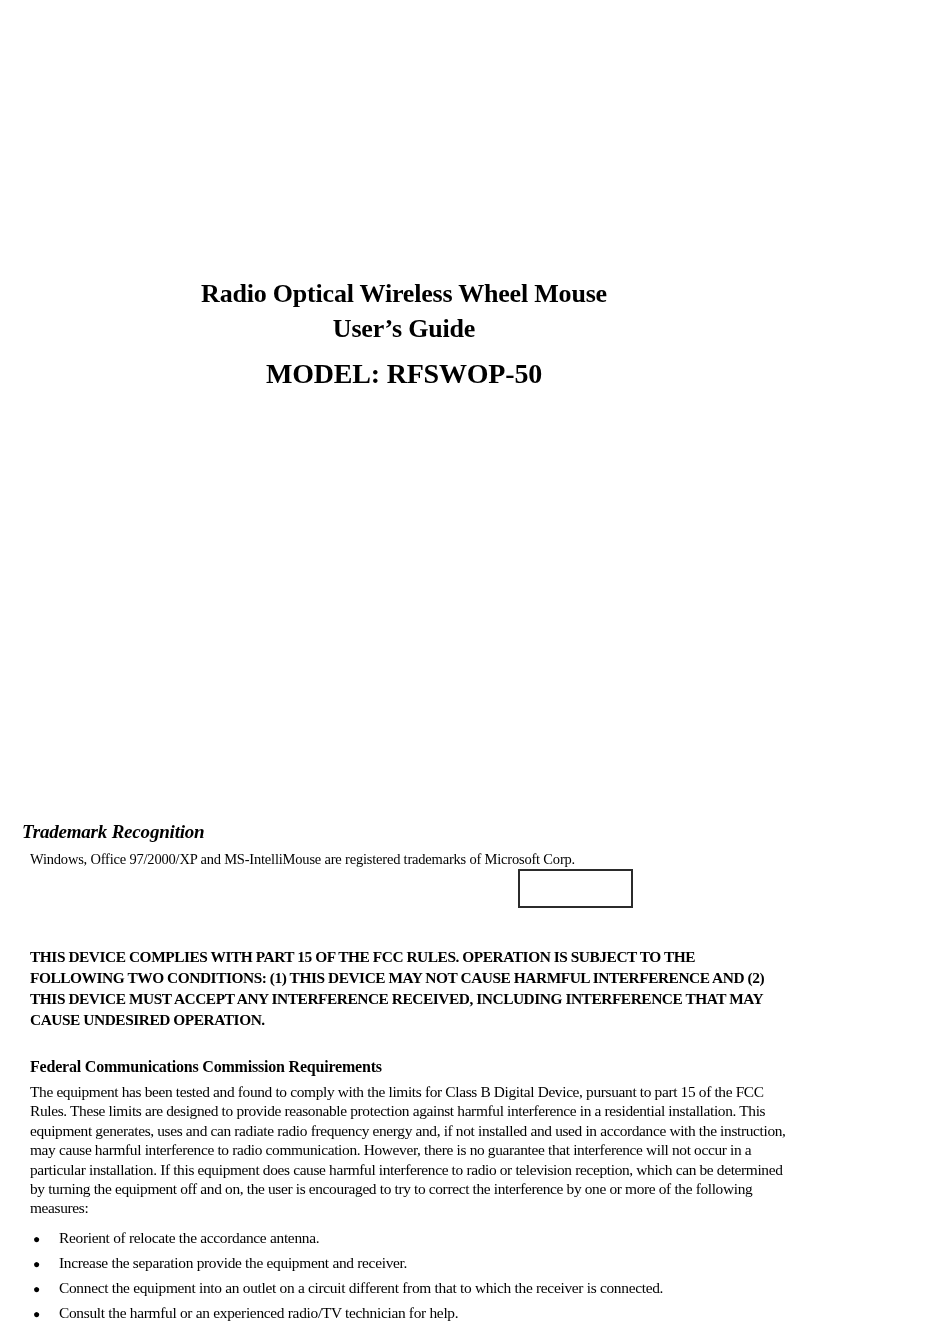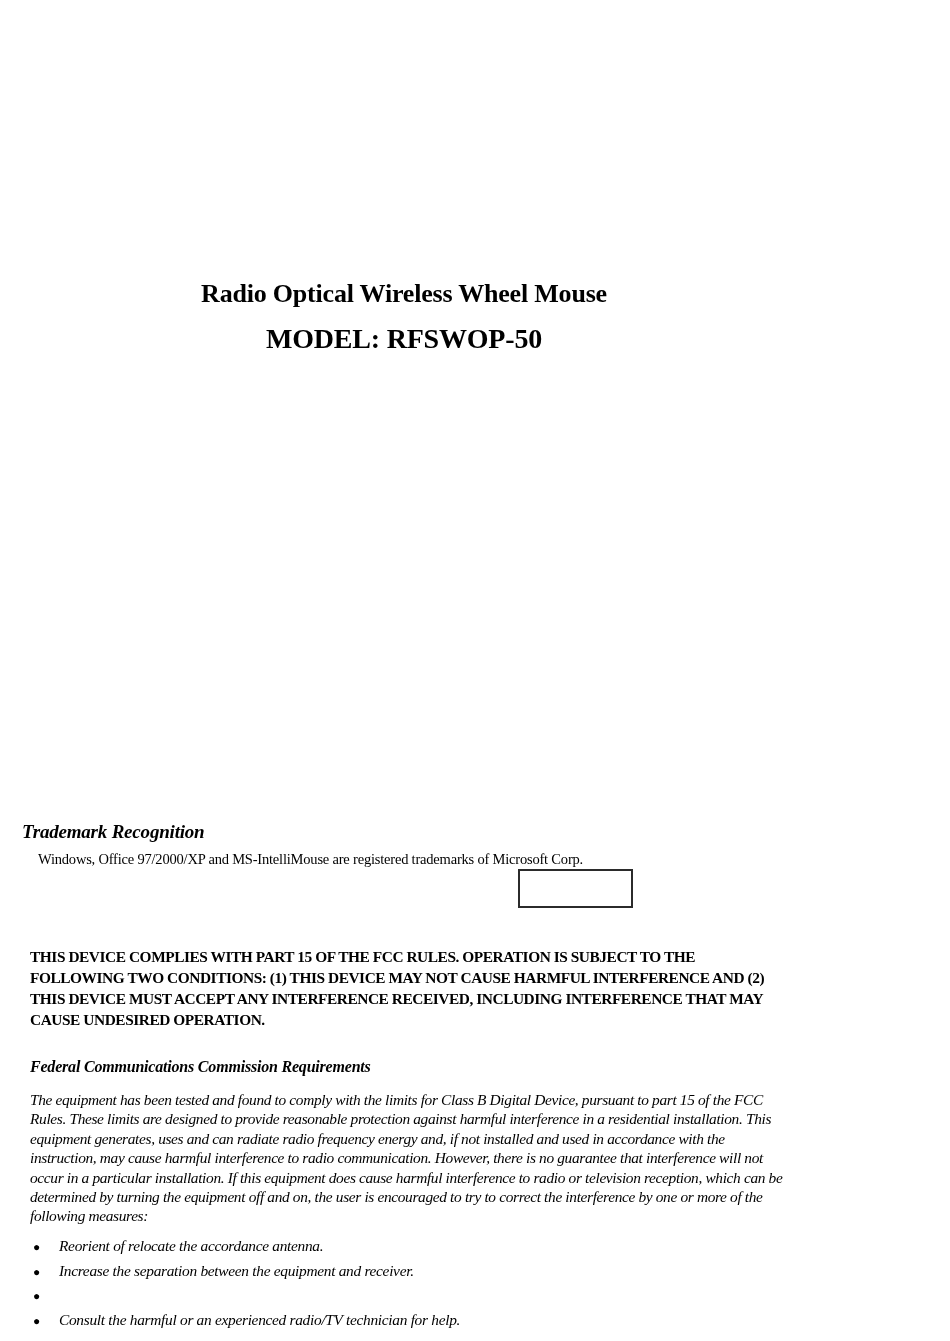--- a/index.html
+++ b/index.html
@@ -51,21 +51,21 @@
     font-size: 19px;
     font-weight: bold;
     font-style: italic;
     line-height: 24px;
     margin: 0;
     letter-spacing: -0.2px;
   }
   .trademark-body {
     font-size: 14.5px;
     line-height: 18px;
-    margin: 6px 0 0 16px;
+    margin: 6px 0 0 8px;
     letter-spacing: -0.2px;
   }
 
   
   #placeholder-box {
     position: absolute;
     top: 869px;
     left: 518px;
     width: 111px;
     height: 35px;
@@ -85,33 +85,32 @@
     letter-spacing: -0.45px;
     margin: 0;
   }
 
   
   #fcc-requirements {
     position: absolute;
     top: 1057px;
     left: 30px;
     right: 22px;
-    font-style: italic;
   }
   .fcc-req-heading {
     font-size: 16px;
     font-weight: bold;
     line-height: 20px;
     margin: 0;
     letter-spacing: -0.2px;
   }
   .fcc-req-body {
     font-size: 15.4px;
     line-height: 19.4px;
-    margin: 13px 0 0 0;
+    margin: 5px 0 0 0;
     letter-spacing: -0.35px;
   }
   .measures-list {
     list-style: none;
     margin: 8px 0 0 0;
     padding: 0;
   }
   .measures-list li {
     display: flex;
     align-items: baseline;
@@ -128,20 +127,21 @@
     flex: 0 0 29px;
   }
 </style>
 </head>
 <body>
 
 <div id="page">
 
   <div id="title-block">
     <div class="doc-title">Radio Optical Wireless Wheel Mouse</div>
+    <div class="doc-title">User’s Guide</div>
     <div class="doc-model">MODEL: RFSWOP-50</div>
   </div>
 
   <div id="trademark-section">
     <h2 class="trademark-heading">Trademark Recognition</h2>
     <p class="trademark-body">Windows, Office 97/2000/XP and MS-IntelliMouse are registered trademarks of Microsoft Corp.</p>
   </div>
 
   <div id="placeholder-box"></div>
 
@@ -150,24 +150,25 @@
   <div id="fcc-requirements">
     <h3 class="fcc-req-heading">Federal Communications Commission Requirements</h3>
     <p class="fcc-req-body">The equipment has been tested and found to comply with the limits for Class B Digital Device, pursuant to part 15 of the FCC Rules. These limits are designed to provide reasonable protection against harmful interference in a residential installation. This equipment generates, uses and can radiate radio frequency energy and, if not installed and used in accordance with the instruction, may cause harmful interference to radio communication. However, there is no guarantee that interference will not occur in a particular installation. If this equipment does cause harmful interference to radio or television reception, which can be determined by turning the equipment off and on, the user is encouraged to try to correct the interference by one or more of the following measures:</p>
     <ul class="measures-list">
       <li>
         <span class="bullet-glyph">●</span>
         <span>Reorient of relocate the accordance antenna.</span>
       </li>
       <li>
         <span class="bullet-glyph">●</span>
-        <span>Increase the separation between the equipment and receiver.</span>
+        <span>Increase the separation provide the equipment and receiver.</span>
       </li>
       <li>
         <span class="bullet-glyph">●</span>
+        <span>Connect the equipment into an outlet on a circuit different from that to which the receiver is connected.</span>
       </li>
       <li>
         <span class="bullet-glyph">●</span>
         <span>Consult the harmful or an experienced radio/TV technician for help.</span>
       </li>
     </ul>
   </div>
 
 </div>
 

